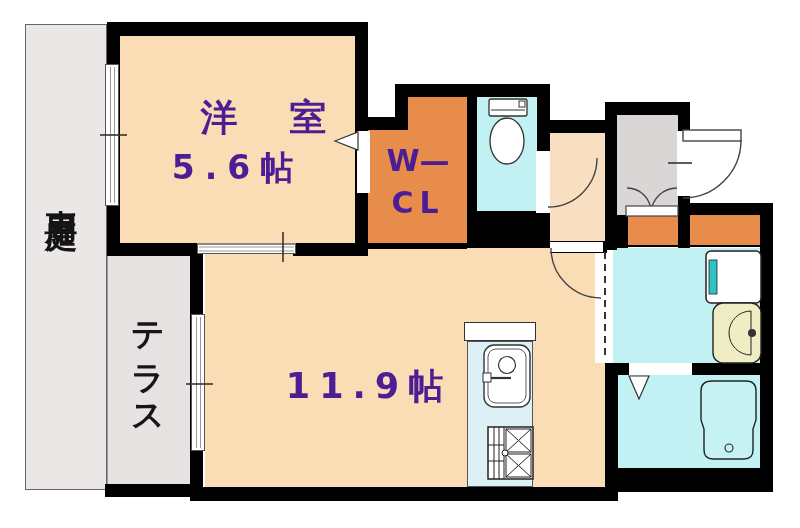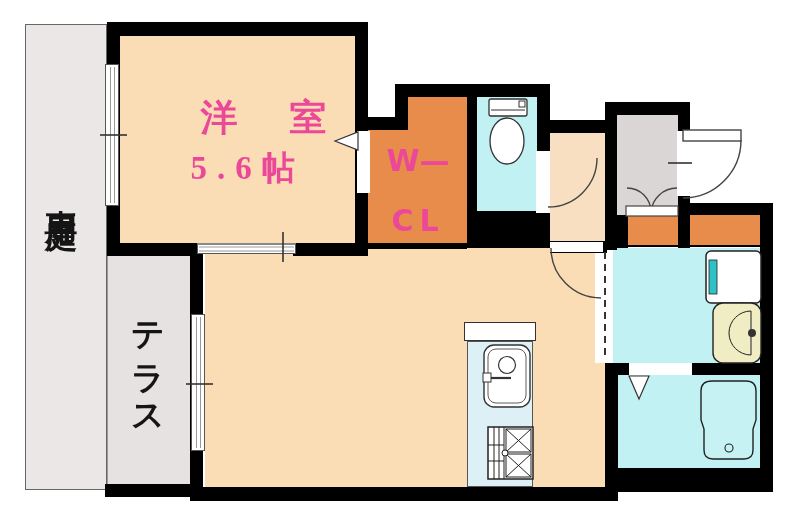--- a/index.html
+++ b/index.html
@@ -1,21 +1,21 @@
 <!DOCTYPE html>
 <html><head>
 <meta charset="utf-8">
 <style>
   html,body{margin:0;padding:0;background:#fff;}
   #plan{position:relative;width:800px;height:528px;background:#fff;overflow:hidden;
         font-family:"DejaVu Sans",sans-serif;color:#111;}
   .abs{position:absolute;box-sizing:border-box;}
   .wall{position:absolute;background:#000;}
   .open{position:absolute;background:#fff;border:1px solid #555;box-sizing:border-box;}
-  .lbl{position:absolute;font-weight:600;color:#ec4899;text-align:center;
+  .lbl{position:absolute;font-weight:600;color:#4c1d95;text-align:center;
        white-space:nowrap;line-height:1.1;}
   .vlbl{position:absolute;font-weight:600;color:#151515;
         writing-mode:vertical-rl;text-orientation:upright;letter-spacing:4px;}
   svg{position:absolute;left:0;top:0;pointer-events:none;}
 </style>
 </head>
 <body>
 
 <div id="plan">
 
@@ -153,22 +153,23 @@
     </g>
 
     <g>
       <path d="M 712 381 L 746 381 Q 756 381 756 391 L 756 420 L 753 429 L 753 450 Q 753 459 744 459
                L 713 459 Q 704 459 704 450 L 704 429 L 701 420 L 701 391 Q 701 381 712 381 Z" fill="#C6F2F4" stroke="#222" stroke-width="1.4"></path>
       <circle cx="729" cy="448" r="4" fill="none" stroke="#222" stroke-width="1.1"></circle>
     </g>
   </svg>
 
   <div class="lbl" style="left:120px;top:98px;width:235px;font-size:37px;letter-spacing:52px;padding-left:52px;">洋室</div>
-  <div class="lbl" style="left:120px;top:150px;width:235px;font-size:33px;letter-spacing:10px;padding-left:10px;font-family:Liberation Serif, serif;">5.6帖</div>
+  <div class="lbl" style="left:120px;top:150px;width:235px;font-size:33px;letter-spacing:10px;padding-left:0;">5.6帖</div>
 
+  <div class="lbl" style="left:205px;top:367px;width:310px;font-size:35px;letter-spacing:9px;padding-left:9px;">11.9帖</div>
 
   <div class="lbl" style="left:368px;top:144px;width:100px;font-size:30px;">W—</div>
-  <div class="lbl" style="left:368px;top:186px;width:100px;font-size:30px;letter-spacing:6px;margin-top:18px;">CL</div>
+  <div class="lbl" style="left:368px;top:186px;width:100px;font-size:30px;letter-spacing:6px;">CL</div>
 
   <div class="vlbl" style="left:45px;top:183px;width:38px;height:140px;font-size:33px;">専用庭</div>
   <div class="vlbl" style="left:132px;top:300px;width:38px;height:135px;font-size:33px;">テラス</div>
 
 </div>
 
 </body></html>

